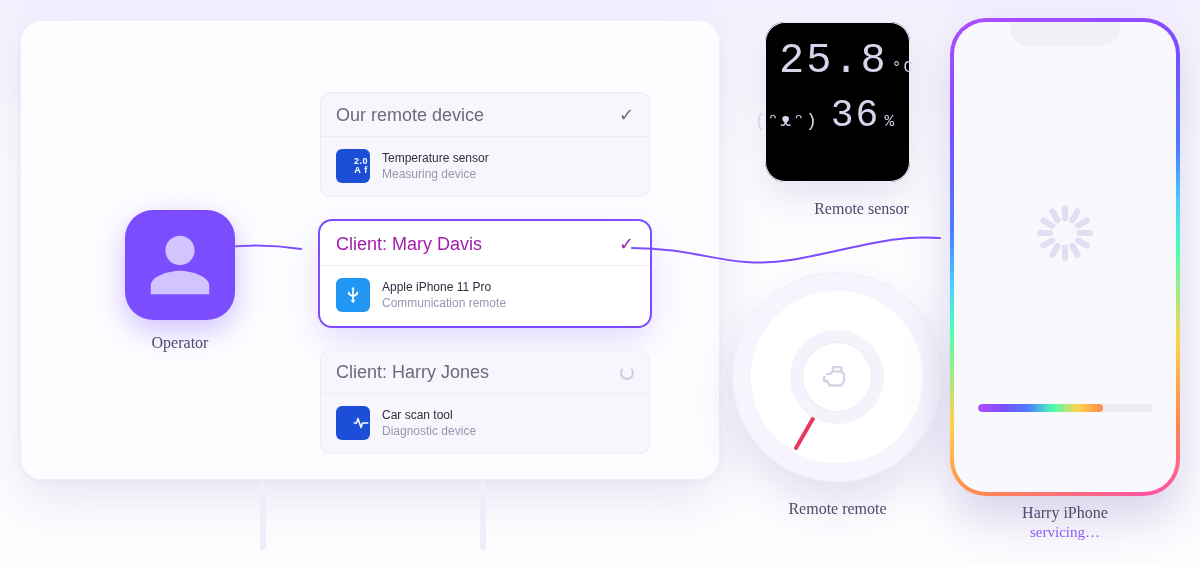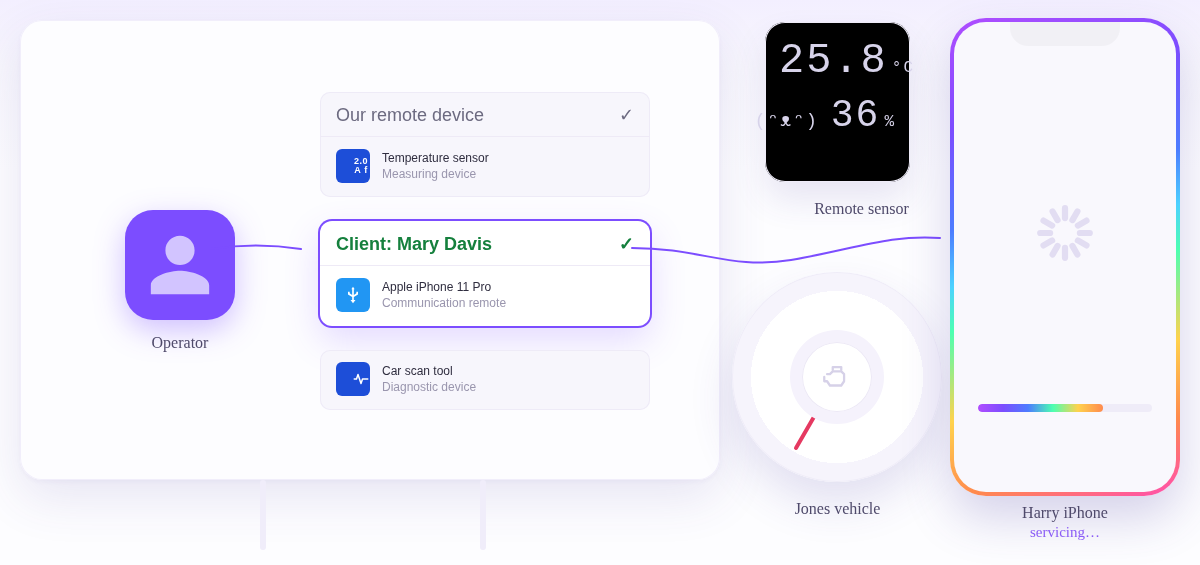--- a/index.html
+++ b/index.html
@@ -65,21 +65,21 @@
     background: #ffffff;
     border-radius: 12px;
     box-shadow: 0 0 0 2px #7c4dff, 0 14px 36px rgba(124,77,255,0.20);
   }
   .card-head {
     display: flex; align-items: center; justify-content: space-between;
     padding: 12px 16px 10px;
     border-bottom: 1px solid #eeeaf6;
   }
   .card-head span { color: #6c6a80; font-size: 18px; }
-  .card.selected .card-head span { color: #15803d; font-weight: 700; }
+  .card.selected .card-head span { color: #a21caf; font-weight: 400; }
   .check { color: #b4afc9; font-size: 16px; }
   .card.selected .check { color: #7c4dff; }
   .spinner-sm {
     width: 14px; height: 14px; border-radius: 50%;
     border: 2px solid #cfcbe4; border-top-color: transparent;
     animation: spin 1s linear infinite;
   }
   @keyframes spin { to { transform: rotate(360deg); } }
 
   .card-body {
@@ -260,20 +260,24 @@
             </svg>
         </div>
         <div>
           <div class="dev-title">Apple iPhone 11 Pro</div>
           <div class="dev-sub">Communication remote</div>
         </div>
       </div>
     </div>
 
     <div class="card">
+      <div class="card-head">
+        <span>Client: Harry Jones</span>
+        <span class="spinner-sm"></span>
+      </div>
       <div class="card-body">
         <div class="icn gray">
           <svg viewBox="0 0 24 24">
               <path d="M3 12h3l2-6 4 12 2-6h7" stroke="#fff" stroke-width="2" fill="none" stroke-linecap="round" stroke-linejoin="round"></path>
             </svg>
         </div>
         <div>
           <div class="dev-title">Car scan tool</div>
           <div class="dev-sub">Diagnostic device</div>
         </div>
@@ -309,21 +313,21 @@
   <div class="gauge">
     <div class="needle"></div>
     <div class="gauge-center">
       <svg viewBox="0 0 24 24" width="34" height="34" fill="none" stroke="currentColor" stroke-width="1.6" stroke-linecap="round" stroke-linejoin="round">
         <path d="M3 12v3h2l2 3h8l2-3v-5l-2-2H9l-2 2H5"></path>
         <path d="M9 7V5h6v2"></path>
       </svg>
     </div>
   </div>
 </div>
-<div class="gauge-label hand-label">Jones vehicle</div>
+<div class="gauge-label hand-label">Remote remote</div>
 
 <div class="phone">
   <div class="phone-inner">
     <div class="notch"></div>
     <div class="phone-spinner">
       <svg viewBox="0 0 50 50">
         <g transform="translate(25 25)">
           <line x1="0" y1="-20" x2="0" y2="-12"></line>
           <line x1="0" y1="-20" x2="0" y2="-12" transform="rotate(30)"></line>
           <line x1="0" y1="-20" x2="0" y2="-12" transform="rotate(60)"></line>

